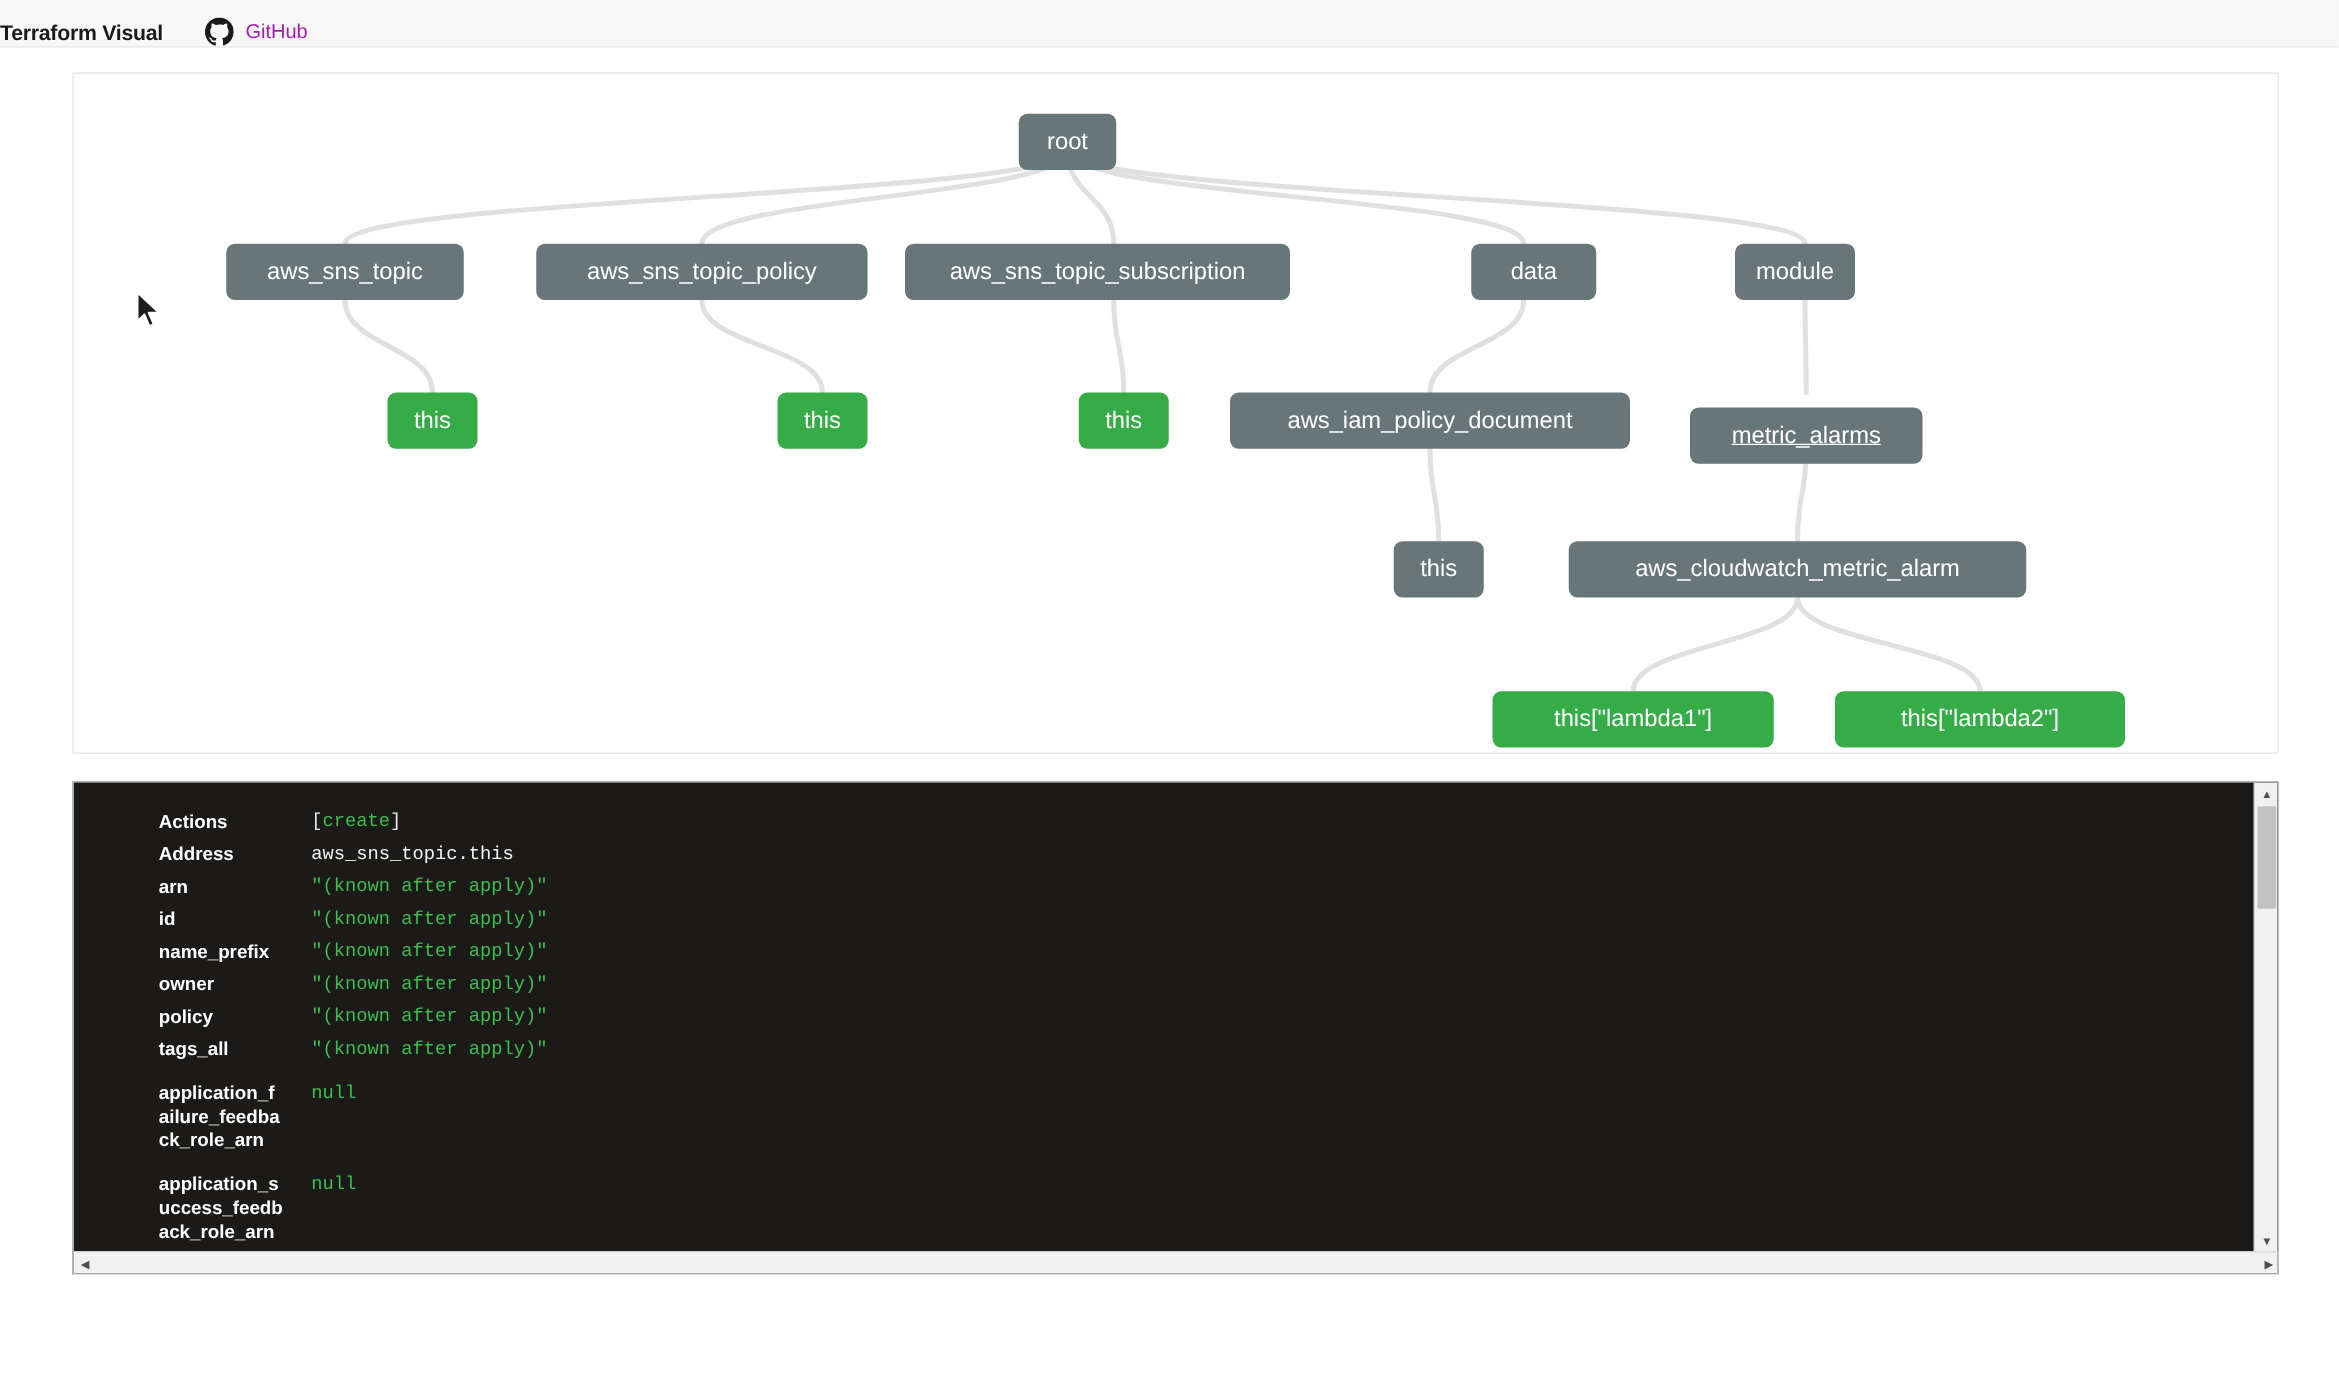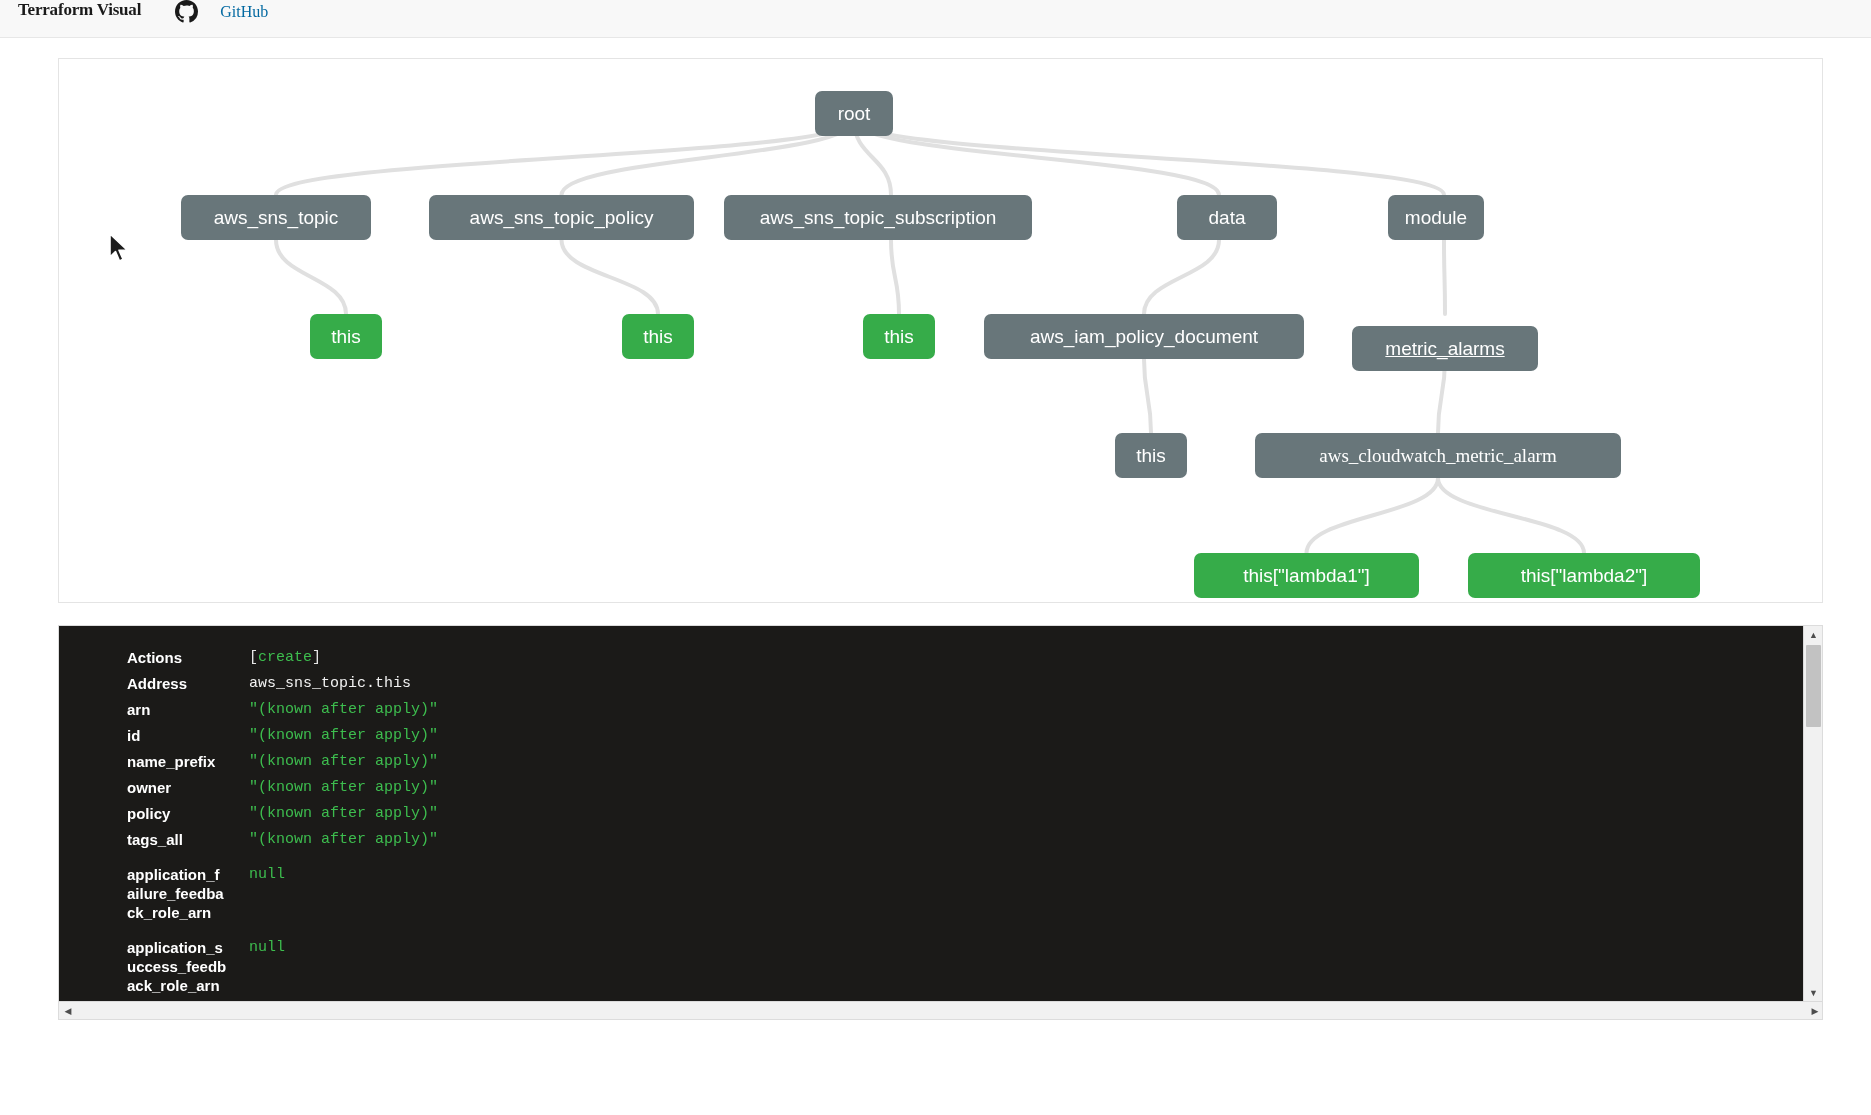--- a/index.html
+++ b/index.html
@@ -10,37 +10,35 @@
     font-family: "Liberation Sans", sans-serif;
     overflow: hidden;
   }
 
   
   #app-header {
     height: 38px;
     background: #f8f8f8;
     border-bottom: 1px solid #e7e7e7;
     display: flex;
-    align-items: flex-start;
-    padding-left: 18px;
+    align-items: flex-end;
     gap: 34px;
-    font-family: Liberation Serif, serif;
   }
   #app-title {
     font-size: 17px;
     font-weight: bold;
     color: #1a1a1a;
     letter-spacing: -0.2px;
   }
   .header-link {
     display: flex;
     align-items: center;
-    gap: 22px;
+    gap: 9px;
     font-size: 16px;
-    color: #0369a1;
+    color: #a21caf;
     text-decoration: none;
     cursor: pointer;
   }
   .gh-icon { width: 23px; height: 23px; display: block; }
 
   
   #graph-panel {
     position: absolute;
     left: 58px;
     top: 58px;
@@ -234,21 +232,21 @@
       </div>
       <div class="node gray" style="left: 925px; top: 255px; width: 320px;">
         <span>aws_iam_policy_document</span>
       </div>
       <div class="node gray" style="left: 1293px; top: 267px; width: 186px; text-decoration: underline;">
         <span>metric_alarms</span>
       </div>
       <div class="node gray" style="left: 1056px; top: 374px; width: 72px;">
         <span>this</span>
       </div>
-      <div class="node gray" style="left: 1196px; top: 374px; width: 366px; font-family: Liberation Serif, serif;">
+      <div class="node gray" style="left: 1196px; top: 374px; width: 366px;">
         <span>aws_cloudwatch_metric_alarm</span>
       </div>
       <div class="node green" style="left: 1135px; top: 494px; width: 225px;">
         <span>this["lambda1"]</span>
       </div>
       <div class="node green" style="left: 1409px; top: 494px; width: 232px;">
         <span>this["lambda2"]</span>
       </div>
     </div>
 </div>

